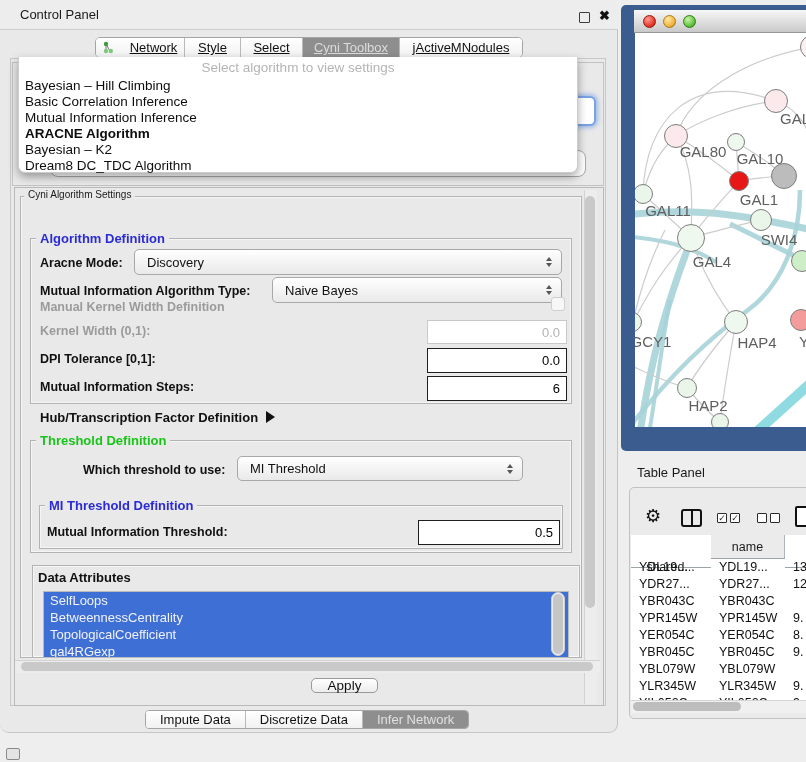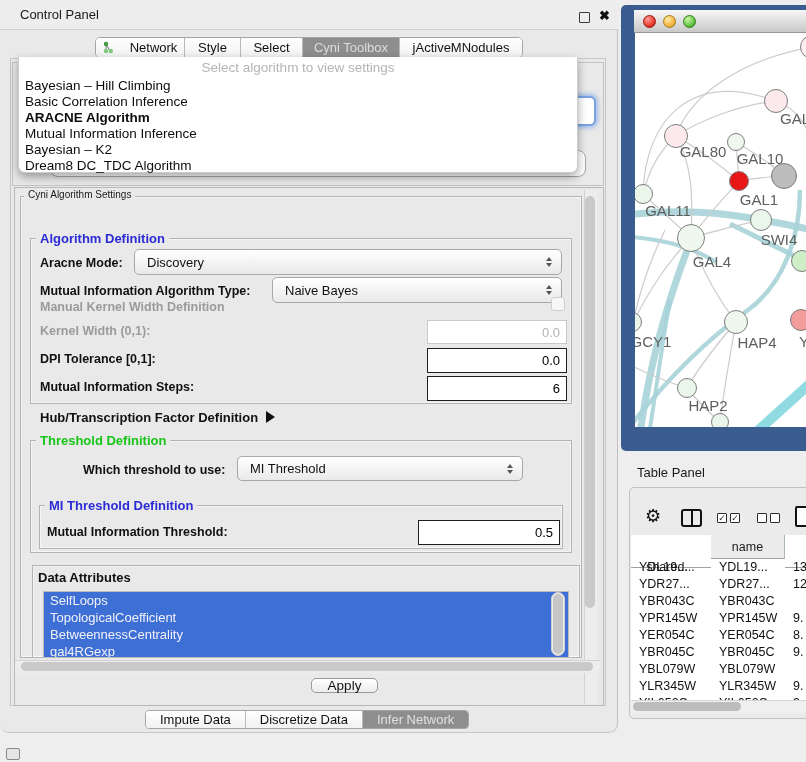--- a/index.html
+++ b/index.html
@@ -11,21 +11,21 @@
   #control-panel { position:absolute; left:0; top:0; width:618px; height:733px; background:#e9e9e9;
     border-right:1px solid #c2c2c2; border-bottom:1px solid #c6c6c6; border-radius:0 0 9px 9px; }
   #cp-titlebar { position:absolute; left:0; top:0; width:618px; height:30px; background:#ededed; border-bottom:1px solid #cfcfcf; }
   #cp-title { position:absolute; left:20px; top:7px; font-size:13px; color:#1a1a1a; }
   #float-icon { position:absolute; left:579px; top:12px; width:11px; height:11px; border:1.5px solid #3c3c3c; border-radius:1px; background:transparent; }
   #close-icon { position:absolute; left:599px; top:8px; font-size:13px; font-weight:bold; color:#111; }
 
   
   #top-tabs { position:absolute; left:95px; top:37px; height:21px; display:flex; border:1px solid #a5a5a5; border-radius:5px; overflow:hidden; background:#fff; }
   .seg { display:flex; align-items:center; justify-content:center; font-size:13px; color:#111;
-    background:linear-gradient(#ffffff,#f1f1f1); border-left:1px solid #b9b9b9; gap:16px; }
+    background:linear-gradient(#ffffff,#f1f1f1); border-left:1px solid #b9b9b9; gap:16px;text-decoration:underline; }
   .seg:first-child { border-left:none; }
   .seg.sel { background:#8e8e8e; color:#dcdcdc; }
 
   
   #hidden-group { position:absolute; left:12px; top:62px; width:592px; height:124px; border:1px solid #c2c2c2; }
   #focused-combo { position:absolute; left:340px; top:96px; width:256px; height:30px; background:#fff;
     border:2px solid #78a2e2; border-radius:6px; box-shadow:0 0 4px 2px rgba(100,150,230,.55); }
   #bg-combo { position:absolute; left:50px; top:150px; width:536px; height:27px; background:#fff; border:1px solid #a8a8a8; border-radius:8px;
     font-size:13px; color:#9a9a9a; padding:5px 0 0 14px; overflow:hidden; }
 
@@ -220,22 +220,22 @@
 
     <div class="group" style="left:39px; top:505px; width:524px; height:44px;"></div>
     <div class="group-title t-blue" style="left:45px; top:498px; font-size:13px;">MI Threshold Definition</div>
     <div class="lbl" style="left:47px; top:525px;">Mutual Information Threshold:</div>
     <div class="field on" style="left:418px; top:520px; width:142px; height:25px;">0.5</div>
 
     <div class="group" style="left:32px; top:565px; width:548px; height:93px;"></div>
     <div class="lbl" style="left:38px; top:570px; font-size:13px;">Data Attributes</div>
     <div id="attr-list">
         <div class="attr-row sel">SelfLoops</div>
+        <div class="attr-row sel">BetweennessCentrality</div>
         <div class="attr-row sel">TopologicalCoefficient</div>
-        <div class="attr-row sel">BetweennessCentrality</div>
         <div class="attr-row sel">gal4RGexp</div>
       </div>
     <div id="attr-vscroll">
         <div id="attr-vthumb"></div>
       </div>
 
     <div id="v-scroll"></div>
     <div id="v-thumb"></div>
     <div id="h-scroll"></div>
     <div id="h-thumb"></div>
@@ -246,22 +246,22 @@
         <div class="bseg">Impute Data</div>
         <div class="bseg">Discretize Data</div>
         <div class="bseg sel">Infer Network</div>
       </div>
 
     <div id="algo-dropdown">
       <div id="dd-placeholder">Select algorithm to view settings</div>
       <div id="dd-items">
           <div class="dd-item">Bayesian – Hill Climbing</div>
           <div class="dd-item">Basic Correlation Inference</div>
+          <div class="dd-item">Mutual Information Inference</div>
           <div class="dd-item bold">ARACNE Algorithm</div>
-          <div class="dd-item">Mutual Information Inference</div>
           <div class="dd-item">Bayesian – K2</div>
           <div class="dd-item">Dream8 DC_TDC Algorithm</div>
         </div>
     </div>
   </div>
 
   <div id="corner-icon"></div>
 
   <div id="net-frame"></div>
   <div id="net-titlebar"></div>

